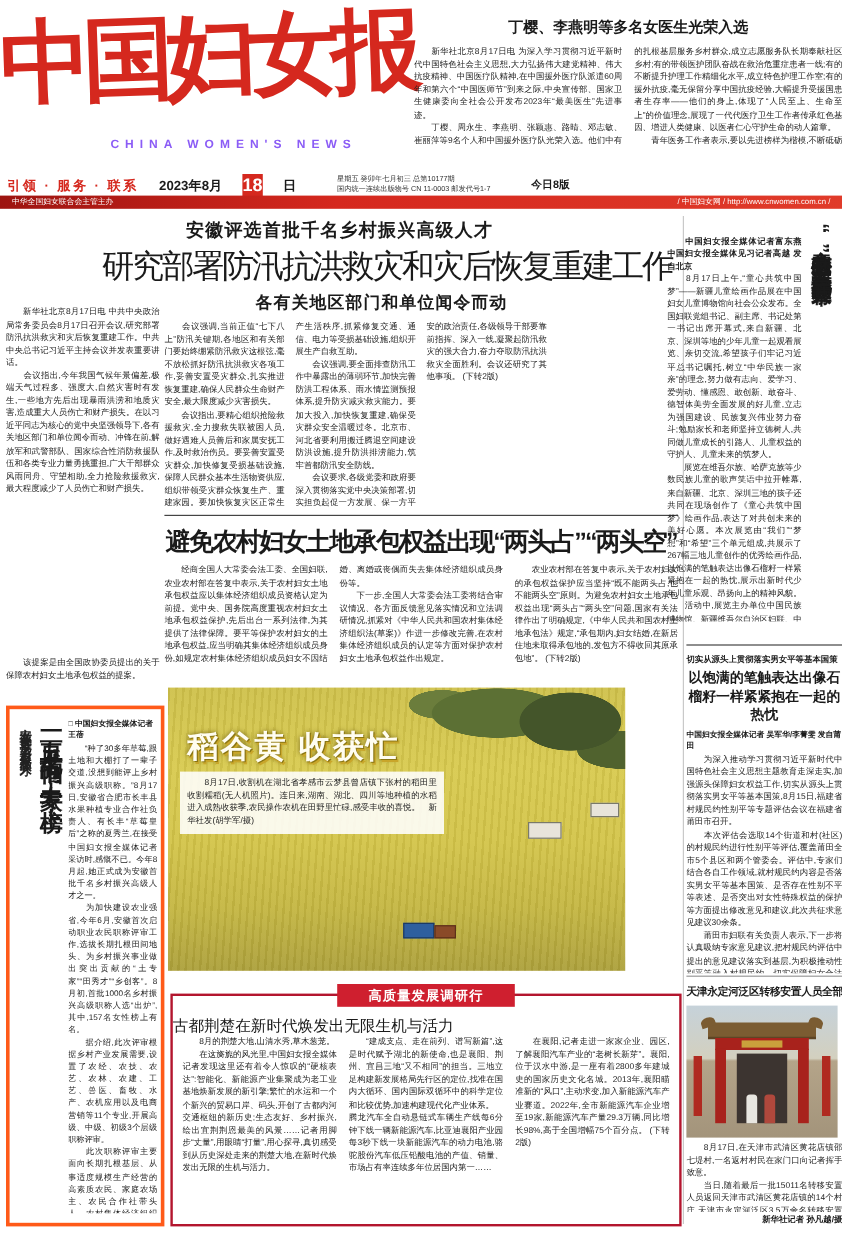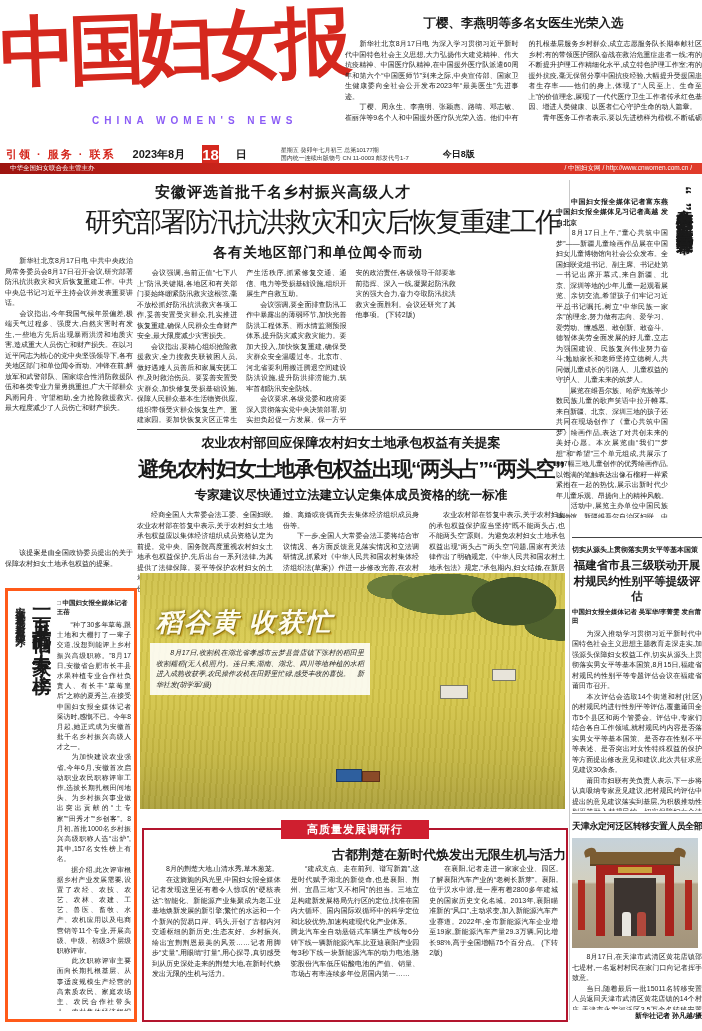--- a/index.html
+++ b/index.html
@@ -38,37 +38,37 @@
   .ld-body{left:137px;top:268px;width:428px;height:158px;column-count:4;column-gap:9px;column-fill:auto;}
   .leftcol{left:5px;top:256px;width:128px;height:286px;}
   .landtail{left:5px;top:548px;width:128px;height:36px;}
   
   .land{left:137px;top:434px;width:428px;}
   .land-k{font-size:13px;font-weight:bold;text-align:center;}
   .land-h{font-size:21px;font-weight:900;text-align:center;letter-spacing:-1.5px;margin-top:3px;white-space:nowrap;}
   .land-s{font-size:12.5px;font-weight:bold;text-align:center;margin-top:4px;}
   .land-b{margin-top:6px;height:86px;column-count:3;column-gap:10px;column-fill:auto;}
   
-  .field{left:140px;top:573px;width:425px;height:236px;overflow:hidden;
+  .field{left:140px;top:573px;width:381px;height:236px;overflow:hidden;
     background:
       radial-gradient(70px 40px at 88% 12%,#44552a 0 60%,transparent 61%),
       radial-gradient(90px 34px at 72% 9%,#5c7034 0 60%,transparent 61%),
       radial-gradient(60px 26px at 99% 22%,#50622e 0 60%,transparent 61%),
       radial-gradient(46px 20px at 60% 6%,#6b7d3c 0 60%,transparent 61%),
       repeating-linear-gradient(94deg,rgba(90,80,10,.08) 0 2px,rgba(255,255,230,.05) 2px 6px),
-      linear-gradient(180deg,#cfc14c 0%,#d8ca50 28%,#d3c44a 55%,#c4b643 78%,#aca03c 100%); font-style: italic;}
+      linear-gradient(180deg,#cfc14c 0%,#d8ca50 28%,#d3c44a 55%,#c4b643 78%,#aca03c 100%);}
   .ph-title{left:16px;top:32px;font-size:26px;font-weight:900;color:#fffdf0;letter-spacing:2px;
             text-shadow:1px 1px 0 #8a7614,2px 2px 0 #c9a62a,0 0 4px #6c5c10;}
   .ph-cap{left:10px;top:70px;width:208px;background:rgba(255,255,255,.88);padding:5px 6px;font-size:7px;}
   .harv{background:#e8e4da;border:1px solid #7a7a6a;}
   
   .dybox{left:142px;top:828px;width:422px;height:190px;border:2px solid #b3152e;background:#fff;}
   .dybadge{position:absolute;top:-10px;left:50%;transform:translateX(-50%);background:#cf1f2f;color:#fff;
            font-size:11px;font-weight:bold;padding:2px 26px;letter-spacing:1px;white-space:nowrap;}
-  .dyk{font-size:13px;font-weight:bold;text-align:right;margin-top:16px;}
+  .dyk{font-size:13px;font-weight:normal;text-align:left;margin-top:16px;}
   .dyh{font-size:24px;font-weight:900;text-align:center;letter-spacing:1px;margin-top:2px;}
   .dyby{font-size:8px;font-weight:bold;margin:4px 0 2px 10px;}
   .dyb{margin:0 8px;height:118px;column-count:3;column-gap:10px;column-fill:auto;}
   .dysub{display:block;font-size:9.5px;font-weight:900;margin:3px 0;line-height:1.35;white-space:normal;}
   
   .tx-body{left:556px;top:186px;width:112px;height:332px;}
   .tx-by{font-weight:bold;}
   .tx-vh{left:671px;top:186px;height:360px;writing-mode:vertical-rl;font-size:17px;font-weight:900;
          letter-spacing:1px;line-height:1.55;}
   .fj{left:572px;top:545px;width:130px;}
@@ -145,23 +145,21 @@
   <div class="abs leftcol jt b7">　　新华社北京8月17日电 中共中央政治局常务委员会8月17日召开会议,研究部署防汛抗洪救灾和灾后恢复重建工作。中共中央总书记习近平主持会议并发表重要讲话。
 　　会议指出,今年我国气候年景偏差,极端天气过程多、强度大,自然灾害时有发生,一些地方先后出现暴雨洪涝和地质灾害,造成重大人员伤亡和财产损失。在以习近平同志为核心的党中央坚强领导下,各有关地区部门和单位闻令而动、冲锋在前,解放军和武警部队、国家综合性消防救援队伍和各类专业力量勇挑重担,广大干部群众风雨同舟、守望相助,全力抢险救援救灾,最大程度减少了人员伤亡和财产损失。</div>
   <div class="abs ld-body jt b7">　　会议强调,当前正值“七下八上”防汛关键期,各地区和有关部门要始终绷紧防汛救灾这根弦,毫不放松抓好防汛抗洪救灾各项工作,妥善安置受灾群众,扎实推进恢复重建,确保人民群众生命财产安全,最大限度减少灾害损失。
 　　会议指出,要精心组织抢险救援救灾,全力搜救失联被困人员,做好遇难人员善后和家属安抚工作,及时救治伤员。要妥善安置受灾群众,加快修复受损基础设施,保障人民群众基本生活物资供应,组织带领受灾群众恢复生产、重建家园。要加快恢复灾区正常生产生活秩序,抓紧修复交通、通信、电力等受损基础设施,组织开展生产自救互助。
 　　会议强调,要全面排查防汛工作中暴露出的薄弱环节,加快完善防洪工程体系、雨水情监测预报体系,提升防灾减灾救灾能力。要加大投入,加快恢复重建,确保受灾群众安全温暖过冬。北京市、河北省要利用搬迁腾退空间建设防洪设施,提升防洪排涝能力,筑牢首都防汛安全防线。
 　　会议要求,各级党委和政府要深入贯彻落实党中央决策部署,切实担负起促一方发展、保一方平安的政治责任,各级领导干部要靠前指挥、深入一线,凝聚起防汛救灾的强大合力,奋力夺取防汛抗洪救灾全面胜利。会议还研究了其他事项。 (下转2版)</div>
 
   <div class="abs hairH" style="left:137px;top:429px;width:428px;"></div>
 
   <div class="abs land">
-    <div class="land-k">农业农村部回应保障农村妇女土地承包权益有关提案</div>
     <div class="land-h">避免农村妇女土地承包权益出现“两头占”“两头空”</div>
-    <div class="land-s">专家建议尽快通过立法建立认定集体成员资格的统一标准</div>
     <div class="land-b jt b7">　　经商全国人大常委会法工委、全国妇联,农业农村部在答复中表示,关于农村妇女土地承包权益应以集体经济组织成员资格认定为前提。党中央、国务院高度重视农村妇女土地承包权益保护,先后出台一系列法律,为其提供了法律保障。要平等保护农村妇女的土地承包权益,应当明确其集体经济组织成员身份,如规定农村集体经济组织成员妇女不因结婚、离婚或丧偶而失去集体经济组织成员身份等。
 　　下一步,全国人大常委会法工委将结合审议情况、各方面反馈意见落实情况和立法调研情况,抓紧对《中华人民共和国农村集体经济组织法(草案)》作进一步修改完善,在农村集体经济组织成员的认定等方面对保护农村妇女土地承包权益作出规定。
 　　农业农村部在答复中表示,关于农村妇女的承包权益保护应当坚持“既不能两头占,也不能两头空”原则。为避免农村妇女土地承包权益出现“两头占”“两头空”问题,国家有关法律作出了明确规定,《中华人民共和国农村土地承包法》规定,“承包期内,妇女结婚,在新居住地未取得承包地的,发包方不得收回其原承包地”。 (下转2版)</div>
   </div>
   <div class="abs landtail jt b7">　　该提案是由全国政协委员提出的关于保障农村妇女土地承包权益的提案。</div>
 
   <div class="abs field">
     <div class="abs ph-title">稻谷黄 收获忙</div>
     <div class="abs ph-cap jt">　　8月17日,收割机在湖北省孝感市云梦县曾店镇下张村的稻田里收割糯稻(无人机照片)。连日来,湖南、湖北、四川等地种植的水稻进入成熟收获季,农民操作农机在田野里忙碌,感受丰收的喜悦。　新华社发(胡学军/摄)</div>
     <div class="abs harv" style="left:300px;top:112px;width:26px;height:12px;"></div>
@@ -187,21 +185,21 @@
 　　展览在维吾尔族、哈萨克族等少数民族儿童的歌声笑语中拉开帷幕,来自新疆、北京、深圳三地的孩子还共同在现场创作了《童心共筑中国梦》绘画作品,表达了对共创未来的美好心愿。本次展览由“我们”“梦想”和“希望”三个单元组成,共展示了267幅三地儿童创作的优秀绘画作品,以饱满的笔触表达出像石榴籽一样紧紧抱在一起的热忱,展示出新时代少年儿童乐观、昂扬向上的精神风貌。
 　　活动中,展览主办单位中国民族博物馆、新疆维吾尔自治区妇联、中国妇女儿童博物馆主要负责同志分别致辞,三地儿童代表分别进行了演讲和介绍各自作品。
 　　据介绍,作品展将持续至2023年10月6日。</span>
   </div>
   <div class="abs tx-vh">“童心共筑中国梦”新疆儿童绘画作品展在京开幕</div>
 
   <div class="abs hairH" style="left:572px;top:537px;width:130px;"></div>
 
   <div class="abs fj">
     <div class="fj-k">切实从源头上贯彻落实男女平等基本国策</div>
-    <div class="fj-h">福建省市县三级联动开展村规民约性别平等提级评估</div>
+    <div class="fj-h">以饱满的笔触表达出像石榴籽一样紧紧抱在一起的热忱</div>
     <div class="fj-by">中国妇女报全媒体记者 吴军华/李菁雯 发自莆田</div>
     <div class="fj-b jt b7">　　为深入推动学习贯彻习近平新时代中国特色社会主义思想主题教育走深走实,加强源头保障妇女权益工作,切实从源头上贯彻落实男女平等基本国策,8月15日,福建省村规民约性别平等专题评估会议在福建省莆田市召开。
 　　本次评估会选取14个街道和村(社区)的村规民约进行性别平等评估,覆盖莆田全市5个县区和两个管委会。评估中,专家们结合各自工作领域,就村规民约内容是否落实男女平等基本国策、是否存在性别不平等表述、是否突出对女性特殊权益的保护等方面提出修改意见和建议,此次共征求意见建议30余条。
 　　莆田市妇联有关负责人表示,下一步将认真吸纳专家意见建议,把村规民约评估中提出的意见建议落实到基层,为积极推动性别平等融入村规民约、切实保障妇女合法权益发挥作用。</div>
   </div>
 
   <div class="abs hairH" style="left:572px;top:813px;width:130px;background:#999;"></div>
 
   <div class="abs tj">
     <div class="tj-h">天津永定河泛区转移安置人员全部返村</div>

